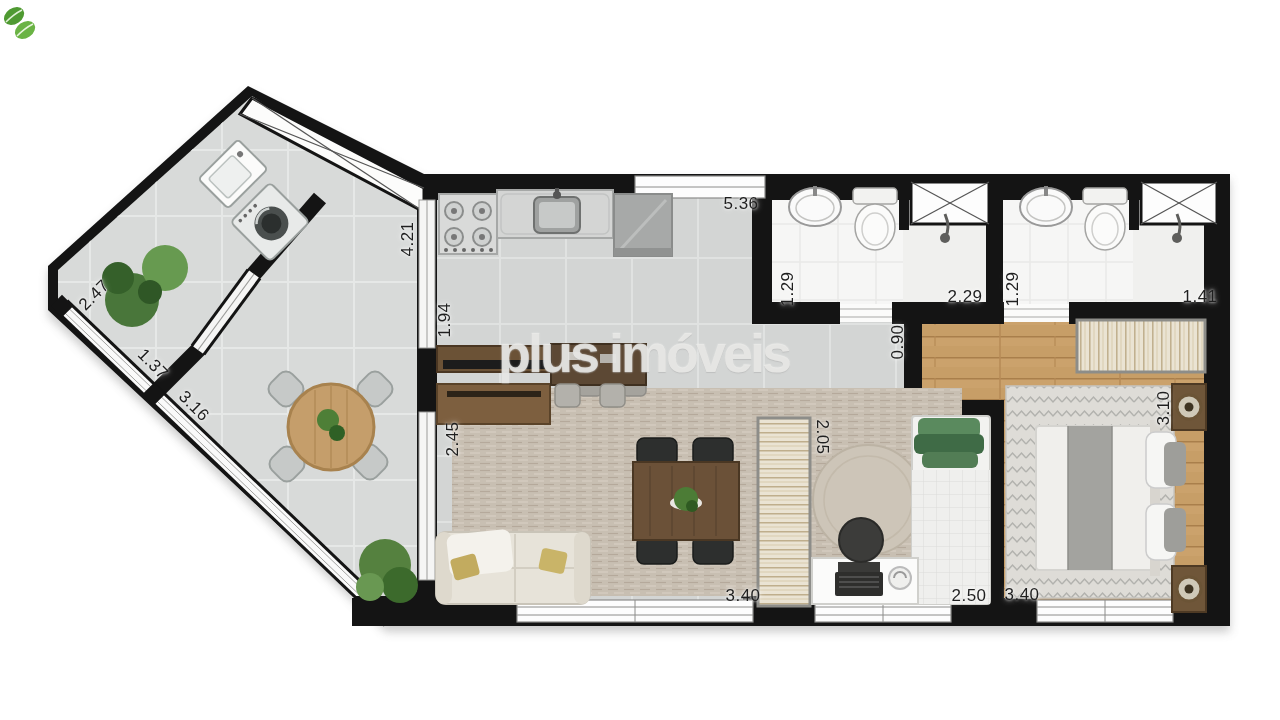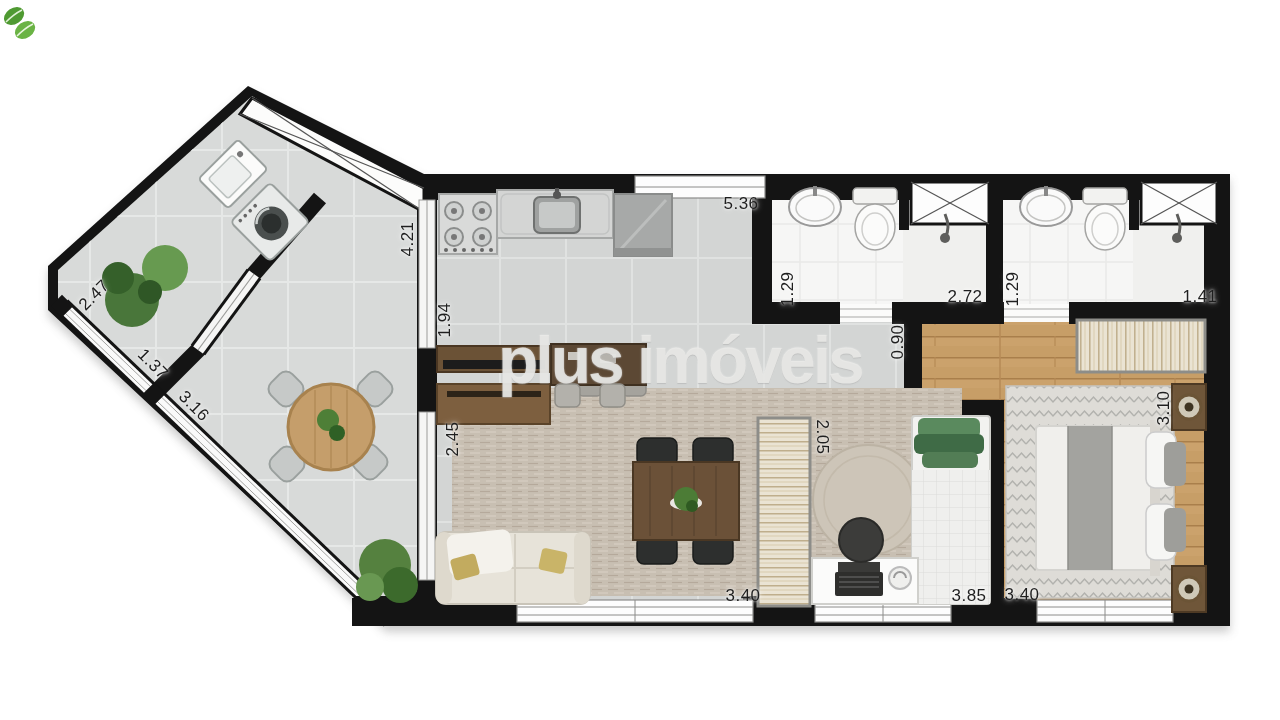--- a/index.html
+++ b/index.html
@@ -9,21 +9,21 @@
   .labels{position:absolute;left:0;top:0;width:1280px;height:720px;pointer-events:none;}
   .dim{position:absolute;font:17px/1 "Liberation Sans",sans-serif;color:#1f1f1f;
        letter-spacing:.5px;text-shadow:0 0 3px rgba(255,255,255,.95),0 0 6px rgba(255,255,255,.8);
        transform:translate(-50%,-50%);white-space:nowrap;}
   .r0  {transform:translate(-50%,-50%) rotate(0deg);}
   .r45 {transform:translate(-50%,-50%) rotate(45deg);}
   .rm45{transform:translate(-50%,-50%) rotate(-45deg);}
   .r90 {transform:translate(-50%,-50%) rotate(90deg);}
   .rm90{transform:translate(-50%,-50%) rotate(-90deg);}
   .watermark{position:absolute;left:498px;top:322px;width:470px;height:80px;
-       font-family:"Liberation Sans",sans-serif;font-weight:bold;font-size:66px;
+       font-family:"Liberation Sans",sans-serif;font-weight:bold;font-size:54px;
        letter-spacing:-3px;color:rgba(234,234,231,.85);
        text-shadow:0 1px 1px rgba(150,150,150,.4),0 0 2px rgba(255,255,255,.5);
        white-space:nowrap;}
   .leaf{position:absolute;left:576px;top:354px;}
 </style>
 </head>
 <body>
 
 <div class="stage">
 
@@ -442,25 +442,25 @@
 </svg>
 
 <div class="labels">
   <span class="dim rm45" style="left:94px;  top:295px;">2.47</span>
   <span class="dim r45" style="left:153px; top:364px;">1.37</span>
   <span class="dim r45" style="left:194px; top:406px;">3.16</span>
   <span class="dim rm90" style="left:407px; top:239px;">4.21</span>
   <span class="dim rm90" style="left:444px; top:320px;">1.94</span>
   <span class="dim r0" style="left:741px; top:203px;">5.36</span>
   <span class="dim rm90" style="left:787px; top:289px;">1.29</span>
-  <span class="dim r0" style="left:965px; top:296px;">2.72</span>
+  <span class="dim r0" style="left:965px; top:296px;">2.29</span>
   <span class="dim rm90" style="left:1012px;top:289px;">1.29</span>
   <span class="dim r0" style="left:1200px;top:296px;">1.41</span>
   <span class="dim rm90" style="left:897px; top:342px;">0.90</span>
   <span class="dim rm90" style="left:452px; top:439px;">2.45</span>
   <span class="dim r90" style="left:822px; top:437px;">2.05</span>
   <span class="dim rm90" style="left:1163px;top:408px;">3.10</span>
   <span class="dim r0" style="left:727px; top:595px;margin-left:16px;">3.40</span>
-  <span class="dim r0" style="left:969px; top:595px;">3.85</span>
+  <span class="dim r0" style="left:969px; top:595px;">2.50</span>
   <span class="dim r0" style="left:1022px;top:594px;">3.40</span>
 </div>
 
 </div>
 
 </body></html>

